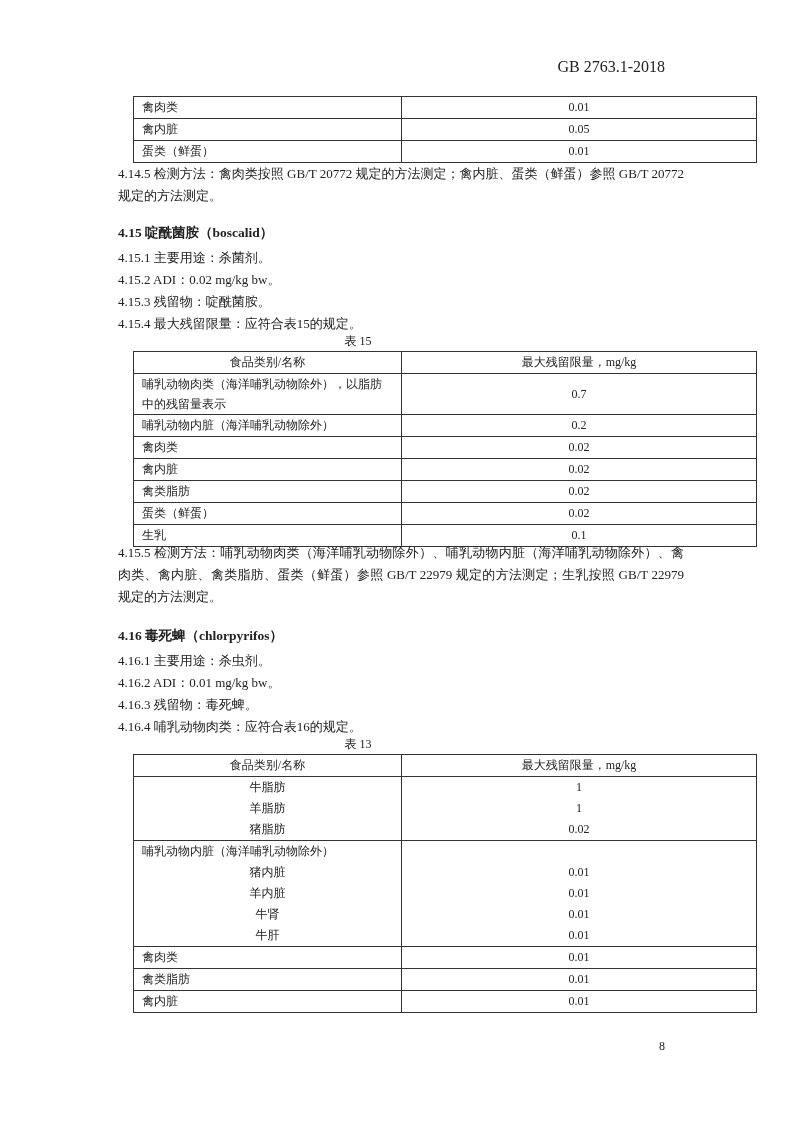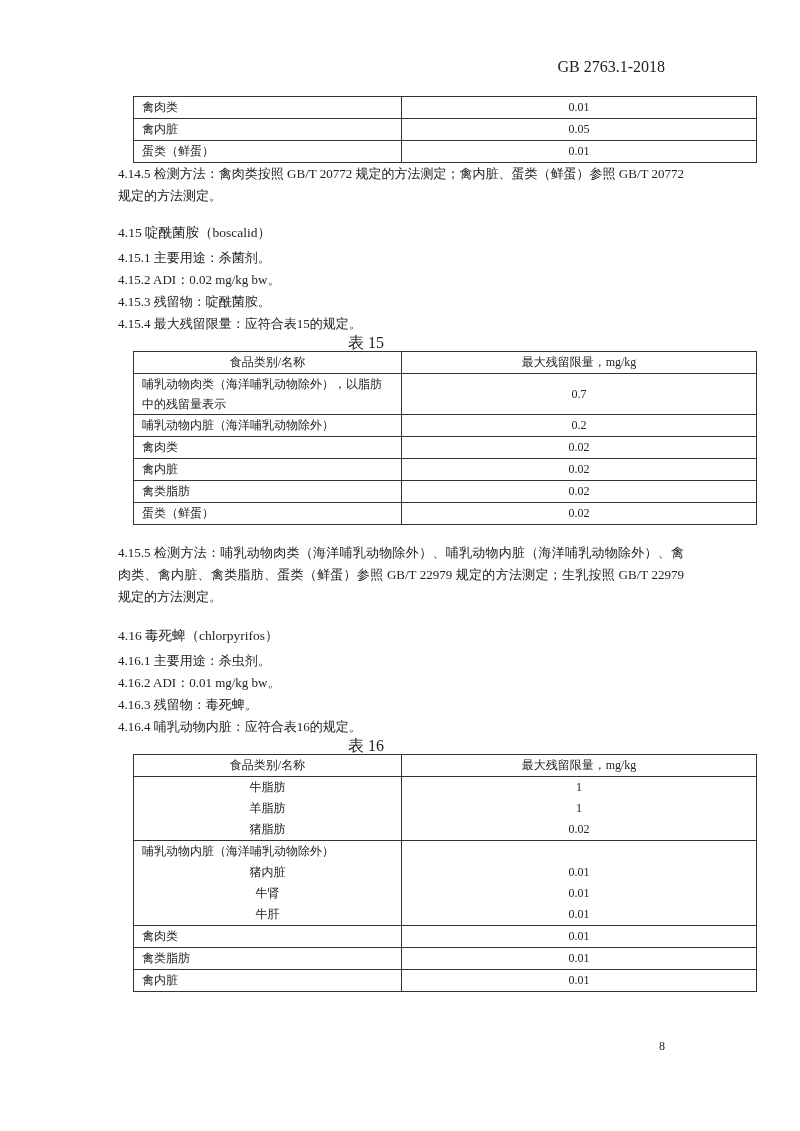--- a/index.html
+++ b/index.html
@@ -9,22 +9,22 @@
   .std-no { right: 135px; top: 58px; font-size: 16px; }
   .page-num { right: 135px; top: 1039px; font-size: 12px; }
   table { border-collapse: collapse; position: absolute; left: 133px; width: 624px; table-layout: fixed; }
   td, th { border: 1.2px solid #333; font-weight: normal; padding: 0 8px; font-size: 12px; line-height: 21px; height: 21px; }
   td.c2, th { text-align: center; }
   td.c1 { text-align: left; }
   col.a { width: 268px; }
   td.sub { text-align: center; }
   .p { position: absolute; left: 118px; font-size: 13px; line-height: 21px; white-space: nowrap; }
   .para { position: absolute; left: 118px; width: 566px; font-size: 13px; line-height: 22px; text-align: justify; }
-  .h { font-weight: normal; font-size: 13.5px; }
-  .cap { position: absolute; left: 8px; width: 716px; text-align: center; font-size: 16px; }
+  .h { font-weight: bold; font-size: 13.5px; }
+  .cap { position: absolute; left: 0; width: 716px; text-align: center; font-size: 12px; }
   .nb td { border-top: none; border-bottom: none; }
   .multi td.c1 { line-height: 20px; }
 </style>
 </head>
 <body>
 
 <div class="abs std-no">GB 2763.1-2018</div>
 
 <table style="top:96px;">
   <colgroup>
@@ -83,31 +83,35 @@
         <td class="c2">0.02</td>
       </tr>
   <tr>
         <td class="c1">禽类脂肪</td>
         <td class="c2">0.02</td>
       </tr>
   <tr>
         <td class="c1">蛋类（鲜蛋）</td>
         <td class="c2">0.02</td>
       </tr>
+  <tr>
+        <td class="c1">生乳</td>
+        <td class="c2">0.1</td>
+      </tr>
 </tbody>
   </table>
 
 <div class="para" style="top:542px;">4.15.5 检测方法：哺乳动物肉类（海洋哺乳动物除外）、哺乳动物内脏（海洋哺乳动物除外）、禽肉类、禽内脏、禽类脂肪、蛋类（鲜蛋）参照 GB/T 22979 规定的方法测定；生乳按照 GB/T 22979 规定的方法测定。</div>
 
 <div class="p h" style="top:625px;">4.16  毒死蜱（chlorpyrifos）</div>
 <div class="p" style="top:650px;">4.16.1  主要用途：杀虫剂。</div>
 <div class="p" style="top:672px;">4.16.2 ADI：0.01 mg/kg bw。</div>
 <div class="p" style="top:694px;">4.16.3  残留物：毒死蜱。</div>
-<div class="p" style="top:716px;">4.16.4  哺乳动物内脏：应符合表16的规定。</div>
-<div class="cap" style="top:736px;">表 16</div>
+<div class="p" style="top:716px;">4.16.4  哺乳动物肉类：应符合表16的规定。</div>
+<div class="cap" style="top:736px;">表 13</div>
 
 <table style="top:754px;">
   <colgroup>
       <col class="a">
       <col>
     </colgroup>
   <tbody>
       <tr>
         <th>食品类别/名称</th>
         <th>最大残留限量，mg/kg</th>
@@ -128,20 +132,24 @@
 
   <tr class="nb">
         <td class="c1" style="border-top:1.2px solid #333;">哺乳动物内脏（海洋哺乳动物除外）</td>
         <td class="c2" style="border-top:1.2px solid #333;"></td>
       </tr>
   <tr class="nb">
         <td class="sub">猪内脏</td>
         <td class="c2">0.01</td>
       </tr>
   <tr class="nb">
+        <td class="sub">羊内脏</td>
+        <td class="c2">0.01</td>
+      </tr>
+  <tr class="nb">
         <td class="sub">牛肾</td>
         <td class="c2">0.01</td>
       </tr>
   <tr class="nb">
         <td class="sub" style="border-bottom:1.2px solid #333;">牛肝</td>
         <td class="c2" style="border-bottom:1.2px solid #333;">0.01</td>
       </tr>
 
   <tr>
         <td class="c1">禽肉类</td>

